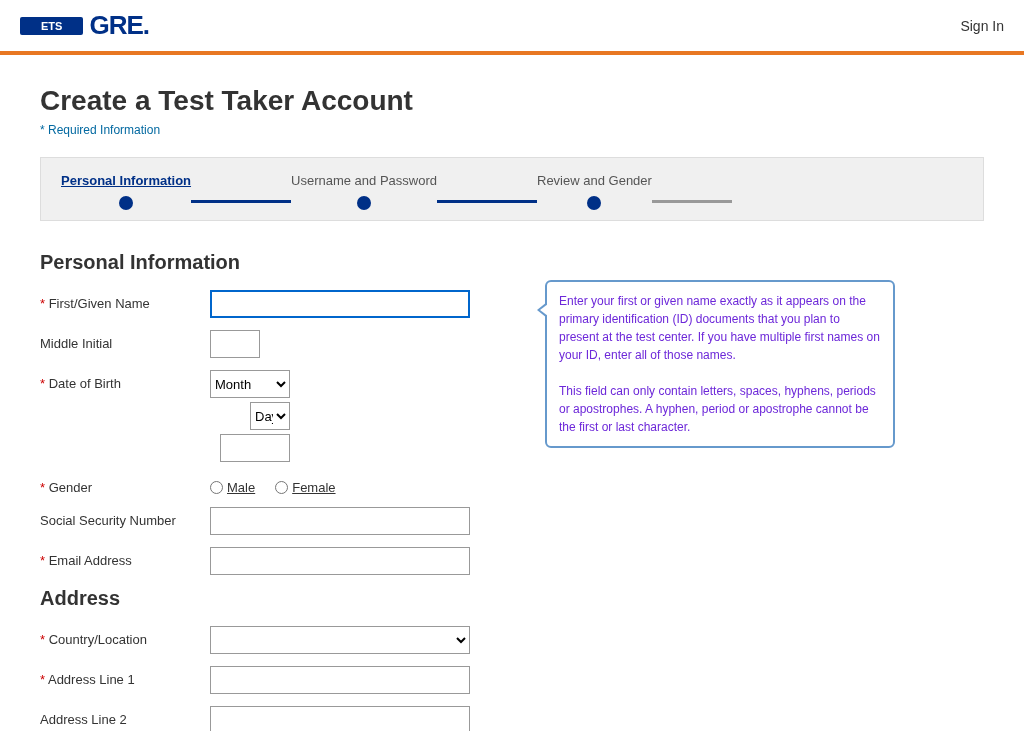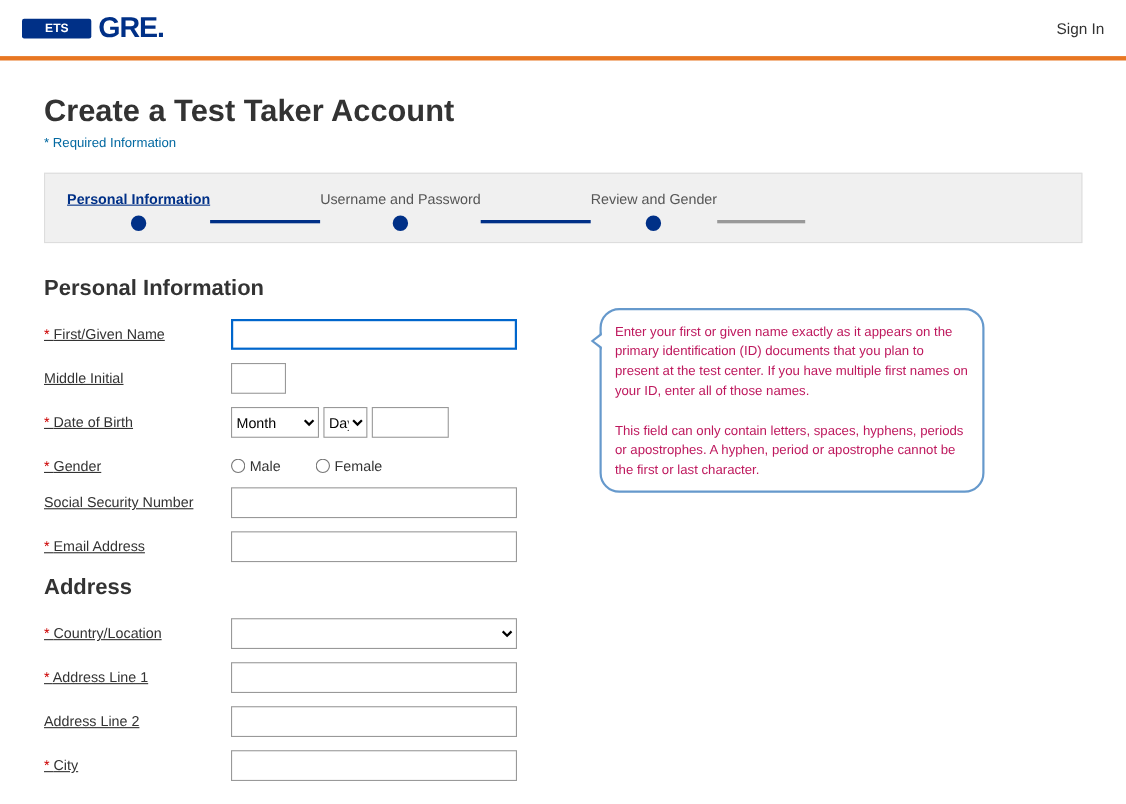--- a/index.html
+++ b/index.html
@@ -130,21 +130,20 @@
       margin-bottom: 12px;
       position: relative;
     }
     .field-label {
       width: 170px;
       min-width: 170px;
       font-size: 13px;
       color: #333;
       padding-top: 6px;
       padding-right: 10px;
-      text-decoration: underline;
     }
     .field-label.required::before {
       content: '* ';
       color: #c00;
     }
     .field-input {
       flex: 1;
       max-width: 260px;
     }
     .field-input input[type="text"],
@@ -163,60 +162,62 @@
       width: 50px;
       height: 28px;
       border: 1px solid #999;
       padding: 3px 6px;
       font-size: 13px;
     }
 
     
     .dob-row {
       display: flex;
-      align-items: center;
+      align-items: flex-end;
       gap: 4px;
+      flex-direction: column;
     }
     .dob-row select {
       height: 28px;
       border: 1px solid #999;
       font-size: 13px;
       background: #fff;
       cursor: pointer;
     }
     .dob-month { width: 80px; }
     .dob-day { width: 40px; }
     .dob-year { width: 70px; height: 28px; border: 1px solid #999; padding: 3px 4px; font-size: 13px; }
 
     
     .gender-row {
       display: flex;
       align-items: flex-end;
-      gap: 32px;
+      gap: 20px;
       padding-top: 6px;
+      text-decoration: underline;
     }
     .gender-option {
       display: flex;
       align-items: center;
       gap: 4px;
       font-size: 13px;
     }
 
     
     .tooltip-box {
       position: absolute;
       left: 505px;
       top: -10px;
       width: 350px;
       background: #fff;
       border: 2px solid #6699cc;
-      border-radius: 18px;
+      border-radius: 6px;
       padding: 10px 12px;
       font-size: 12px;
-      color: #be185d;
+      color: #6d28d9;
       line-height: 1.5;
       z-index: 10;
     }
     .tooltip-box::before {
       content: '';
       position: absolute;
       left: -10px;
       top: 20px;
       border-top: 8px solid transparent;
       border-bottom: 8px solid transparent;

